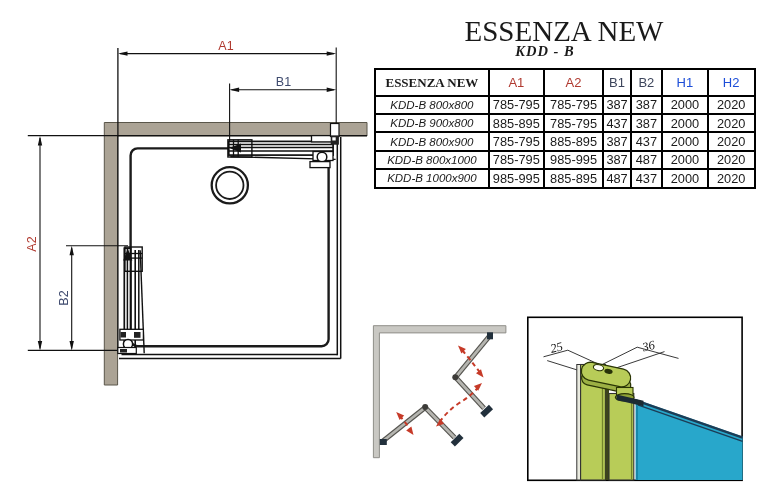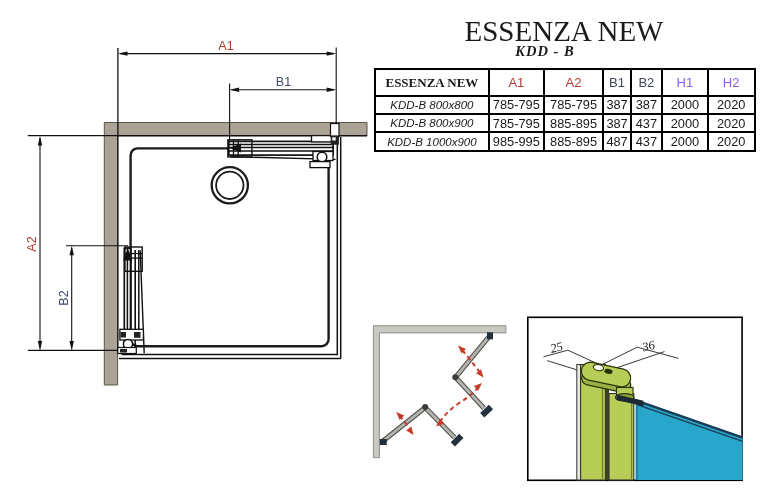--- a/index.html
+++ b/index.html
@@ -12,21 +12,21 @@
          color:#1a1a1a;line-height:15px;letter-spacing:1px;}
   table{position:absolute;left:373.8px;top:60.4px;border-collapse:collapse;table-layout:fixed;}
   td{border:2px solid #000;text-align:center;vertical-align:middle;padding:0;
      font-size:12.8px;color:#1a1a1a;overflow:hidden;white-space:nowrap;}
   td.n{font-weight:normal;font-style:italic;font-size:11.5px;}
   tr.hdr td{height:24.4px;font-size:13px;}
   tr.d td{height:16.35px;}
   td.t0{font-family:"Liberation Serif",serif;font-weight:bold;font-size:14px;font-style:normal;}
   .red{color:#b03a30;}
   .nav{color:#3d455c;}
-  .grn{color:#8b5cf6;border-radius:8px;}
+  .grn{color:#1d4ed8;border-radius:8px;}
 </style>
 </head>
 <body>
 <div id="page">
 <svg width="768" height="498" viewBox="0 0 768 498" style="position:absolute;left:0;top:0;">
 
   <path d="M104.3 114.5 H367 V128 H117.6 V377 H104.3 Z" fill="#aba395" stroke="#5a564a" stroke-width="1"></path>
 
   <line x1="27.8" y1="127.7" x2="367" y2="127.7" stroke="#111" stroke-width="1.3"></line>
   <line x1="117.9" y1="40" x2="117.9" y2="344.6" stroke="#111" stroke-width="1.3"></line>
@@ -186,25 +186,43 @@
   <tr class="d">
           <td class="n">KDD-B 800x800</td>
           <td>785-795</td>
           <td>785-795</td>
           <td>387</td>
           <td>387</td>
           <td>2000</td>
           <td>2020</td>
         </tr>
   <tr class="d">
+          <td class="n">KDD-B 900x800</td>
+          <td>885-895</td>
+          <td>785-795</td>
+          <td>437</td>
+          <td>387</td>
+          <td>2000</td>
+          <td>2020</td>
+        </tr>
+  <tr class="d">
           <td class="n">KDD-B 800x900</td>
           <td>785-795</td>
           <td>885-895</td>
           <td>387</td>
           <td>437</td>
+          <td>2000</td>
+          <td>2020</td>
+        </tr>
+  <tr class="d">
+          <td class="n">KDD-B 800x1000</td>
+          <td>785-795</td>
+          <td>985-995</td>
+          <td>387</td>
+          <td>487</td>
           <td>2000</td>
           <td>2020</td>
         </tr>
   <tr class="d">
           <td class="n">KDD-B 1000x900</td>
           <td>985-995</td>
           <td>885-895</td>
           <td>487</td>
           <td>437</td>
           <td>2000</td>

